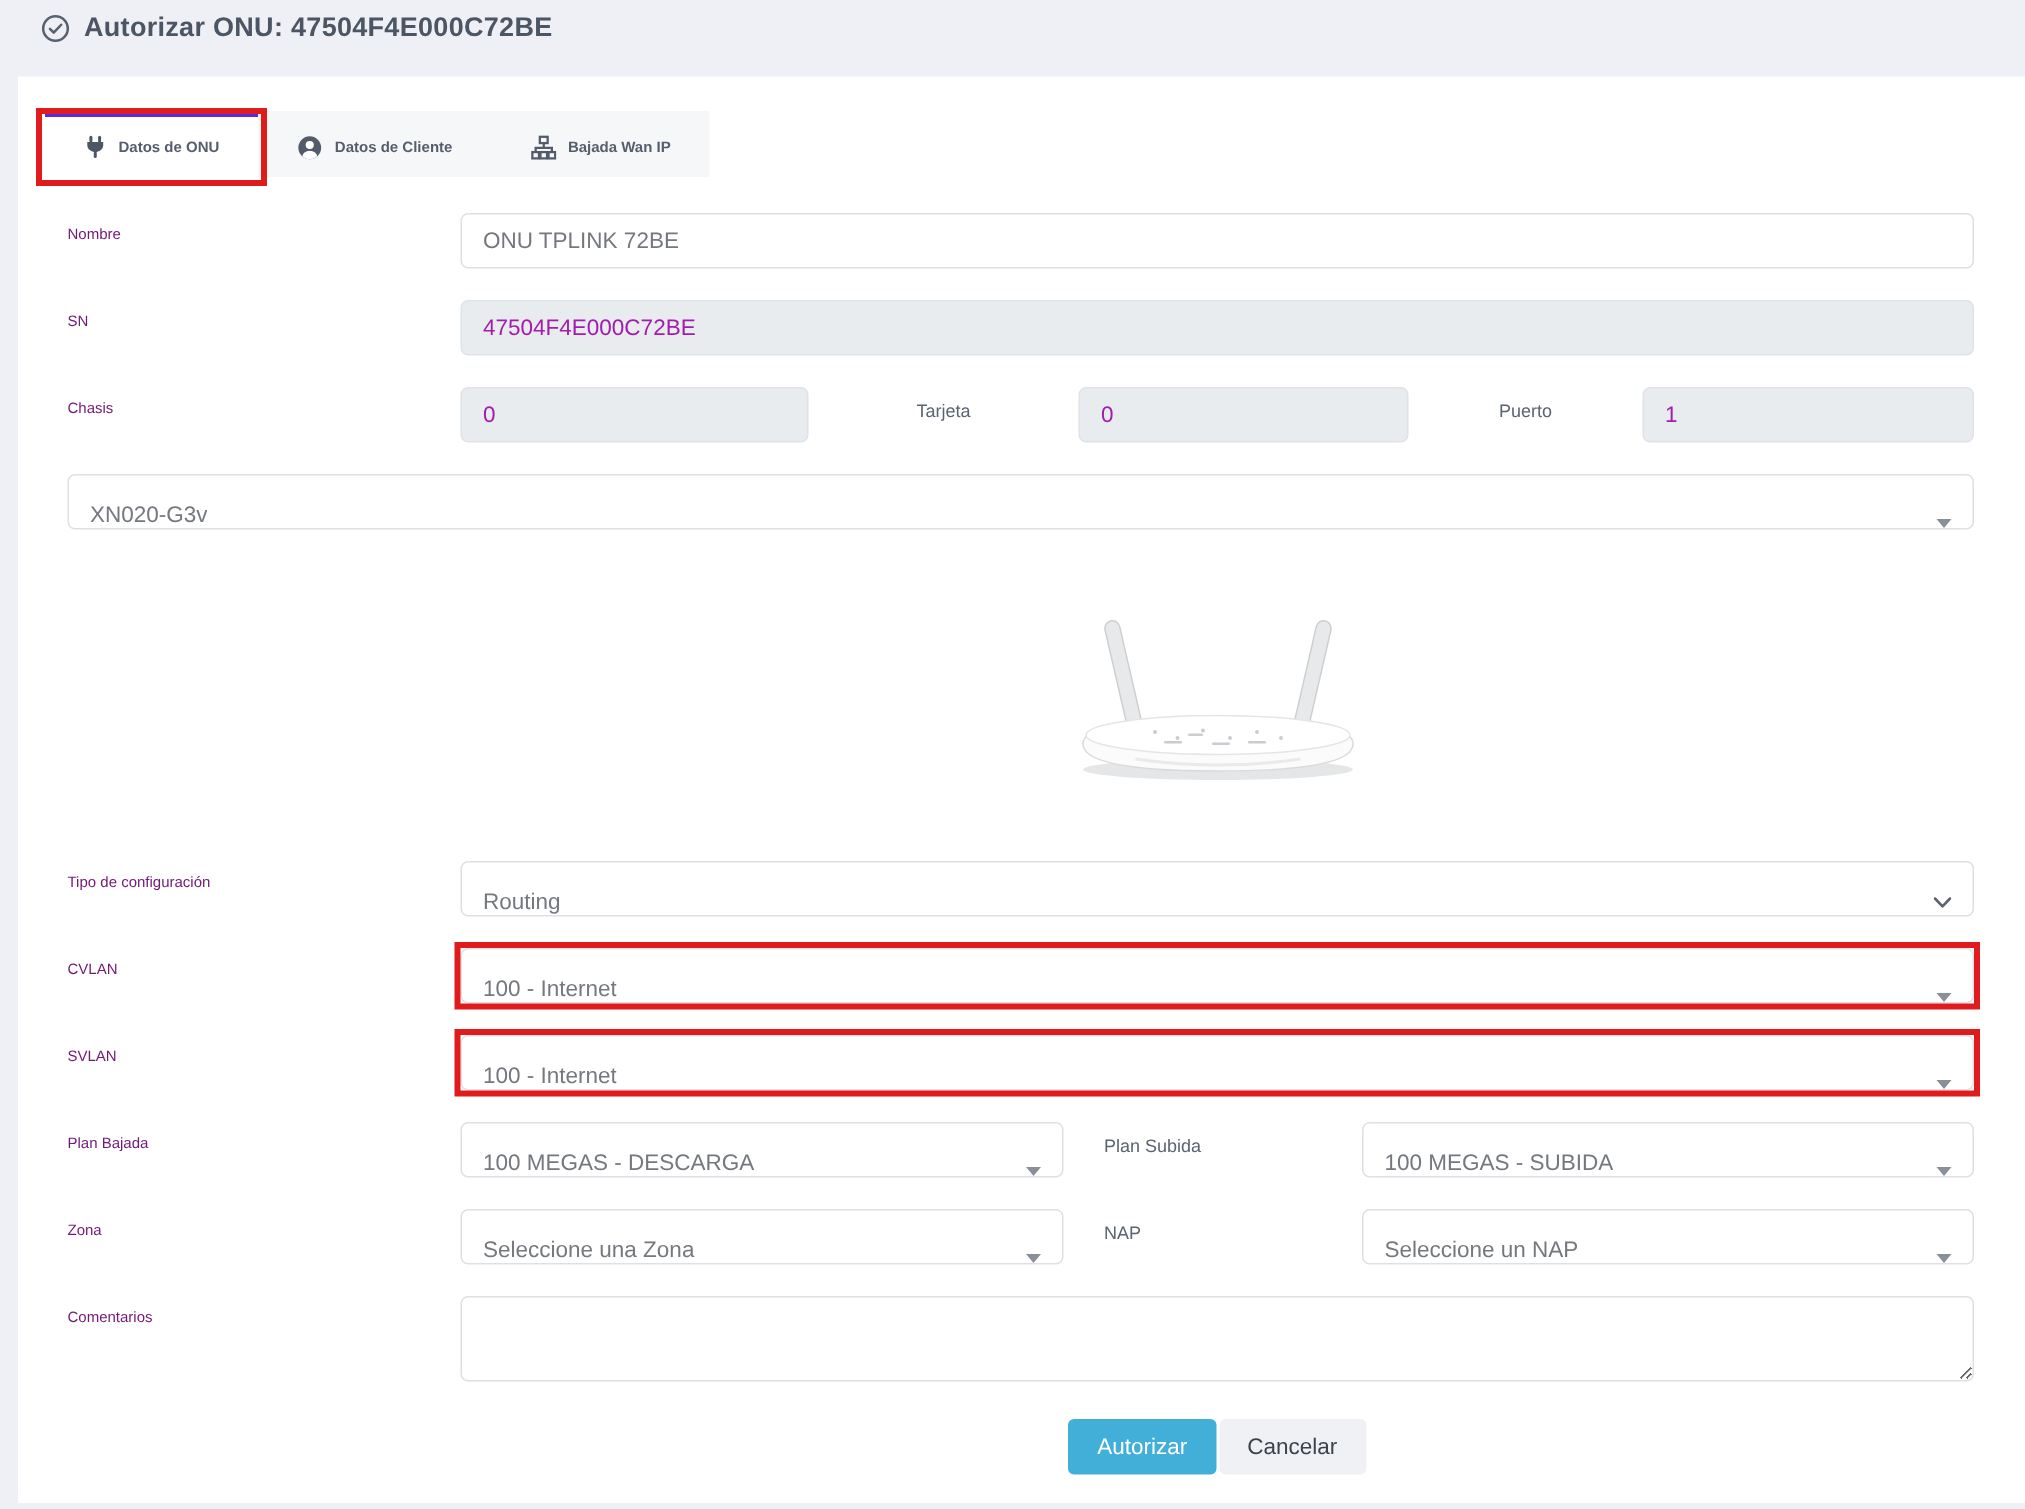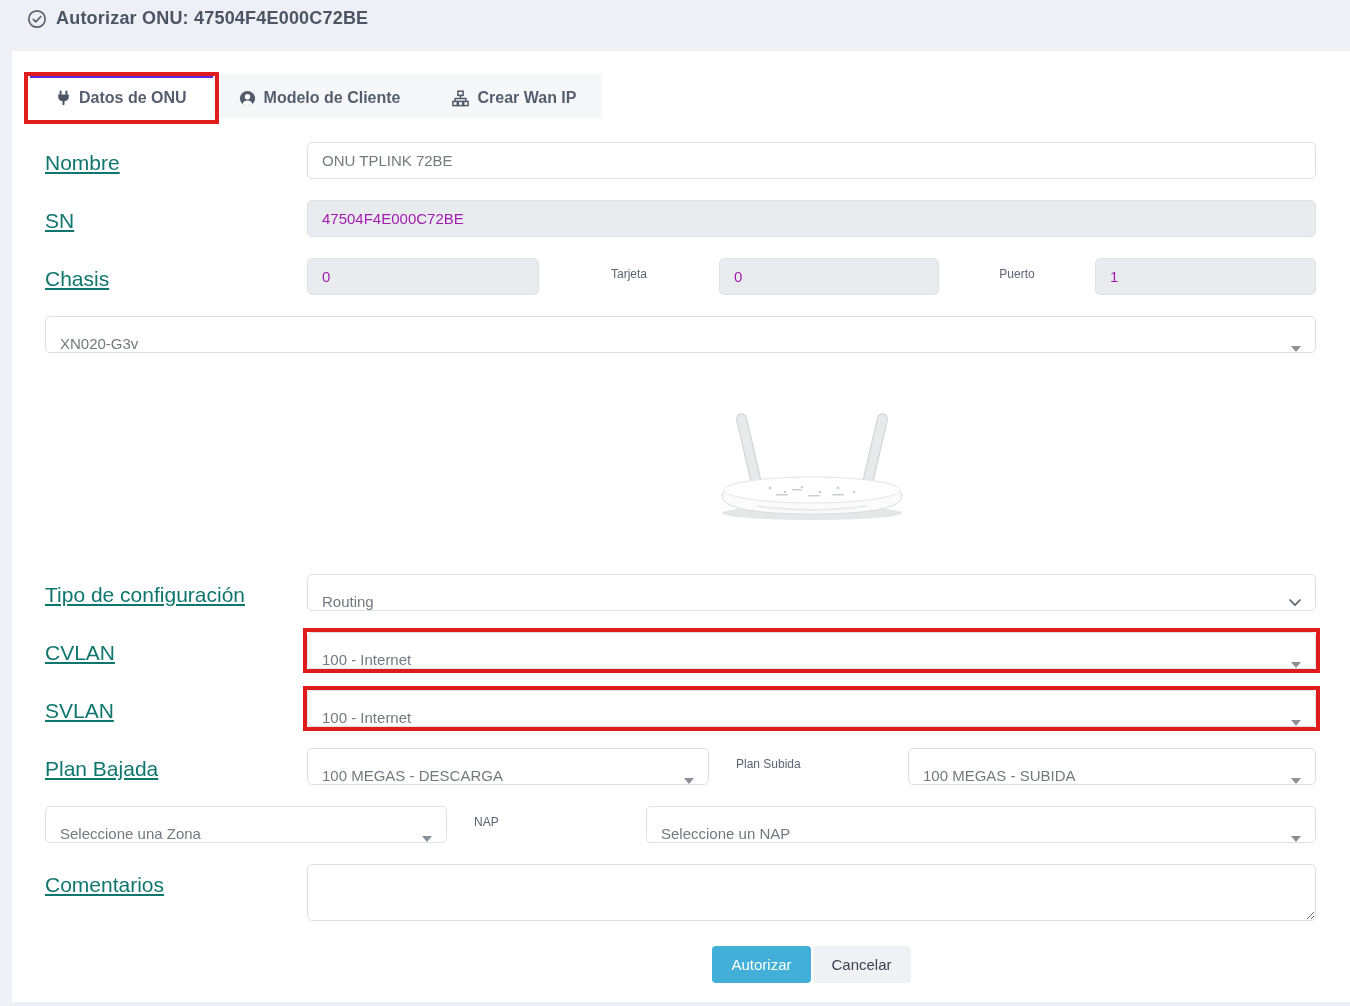--- a/index.html
+++ b/index.html
@@ -18,36 +18,36 @@
   .hicon { display:inline-flex; margin-top:1px; }
   
   .card {
     margin-left:12px; width:1338px; height:951px;
     background:#ffffff; padding:23px 34px 0 33px; overflow:hidden;
   }
   
   .tabbar { display:inline-flex; background:#f6f7f9; margin-left:-15px; margin-bottom:24px; }
   .tab {
     height:44px; display:flex; align-items:center; gap:8px;
-    padding:0 26px; font-size:16px; font-weight:bold; color:#555e6d;
+    padding:0 26px; font-size:10px; font-weight:bold; color:#555e6d;
     cursor:pointer; position:relative; border-top:4px solid transparent;
   }
   .tab.active { background:#ffffff; border-top:4px solid var(--accent-purple,#5b2ae0); }
   .ticon { display:inline-flex; }
   
   .annot {
     position:absolute; inset:-6px;
     border:4px solid var(--annotation-red,#e01b1b);
     pointer-events:none; z-index:5;
   }
   .annot.tight { inset:-5px; }
   
   .row { display:flex; align-items:flex-start; margin-bottom:21px; }
   .row.mt-extra { margin-top:16px; }
-  .flabel { width:262px; flex:0 0 262px; padding-top:9px; font-size:21px; color:#0f766e;text-decoration:underline; }
+  .flabel { width:262px; flex:0 0 262px; padding-top:9px; font-size:10px; color:#701a75; }
   .midlabel { flex:0 0 auto; padding-top:9px; font-size:12px; color:#5b6472; text-align:center; }
   .fzone { flex:1; display:flex; position:relative; }
   .tinput, .fselect, .fselect-native {
     width:100%; height:37px; border:1px solid #dde0e5; border-radius:5px;
     background:#fff; font-size:15px; color:#75797f; padding:0 14px;
     font-family:inherit; outline:none;
   }
   .tinput:disabled, .tinput.disabled {
     background:#e9ecef; border-color:#dfe2e7; color:#a21caf;
   }
@@ -121,33 +121,33 @@
                 <circle cx="8.5" cy="8.5" r="7.6"></circle>
               </clipPath>
             </defs>
           <circle cx="8.5" cy="8.5" r="7.6" fill="#525b69"></circle>
           <g clip-path="url(#uc)">
             <circle cx="8.5" cy="6.7" r="2.7" fill="#ffffff"></circle>
             <ellipse cx="8.5" cy="14.6" rx="5" ry="4.1" fill="#ffffff"></ellipse>
           </g>
         </svg>
       </span>
-      <span>Modelo de Cliente</span>
+      <span>Datos de Cliente</span>
     </div>
     <div class="tab">
       <span class="ticon">
         <svg width="17" height="17" viewBox="0 0 17 17" fill="none" stroke="#525b69" stroke-width="1.5">
           <rect x="5.9" y="1.2" width="5.2" height="4.2"></rect>
           <rect x="0.9" y="11.4" width="4.4" height="4.2"></rect>
           <rect x="6.3" y="11.4" width="4.4" height="4.2"></rect>
           <rect x="11.7" y="11.4" width="4.4" height="4.2"></rect>
           <path d="M8.5 5.4 V8.6 M3.1 11.4 V8.6 H13.9 V11.4"></path>
         </svg>
       </span>
-      <span>Crear Wan IP</span>
+      <span>Bajada Wan IP</span>
     </div>
   </div>
 
   
   <div class="row">
     <label class="flabel">Nombre</label>
     <div class="fzone">
       <input class="tinput" type="text" value="ONU TPLINK 72BE" style="">
     </div>
   </div>
@@ -269,20 +269,21 @@
     <div class="fzone">
       <div class="fselect">
         <span class="val">100 MEGAS - SUBIDA</span>
         <span class="caret-tri"></span>
       </div>
     </div>
   </div>
 
   
   <div class="row">
+    <label class="flabel">Zona</label>
     <div class="fzone" style="flex:0 0 402px;">
       <div class="fselect">
         <span class="val">Seleccione una Zona</span>
         <span class="caret-tri"></span>
       </div>
     </div>
     <div class="midlabel" style="flex:0 0 199px; text-align:left; padding-left:27px;">NAP</div>
     <div class="fzone">
       <div class="fselect">
         <span class="val">Seleccione un NAP</span>

